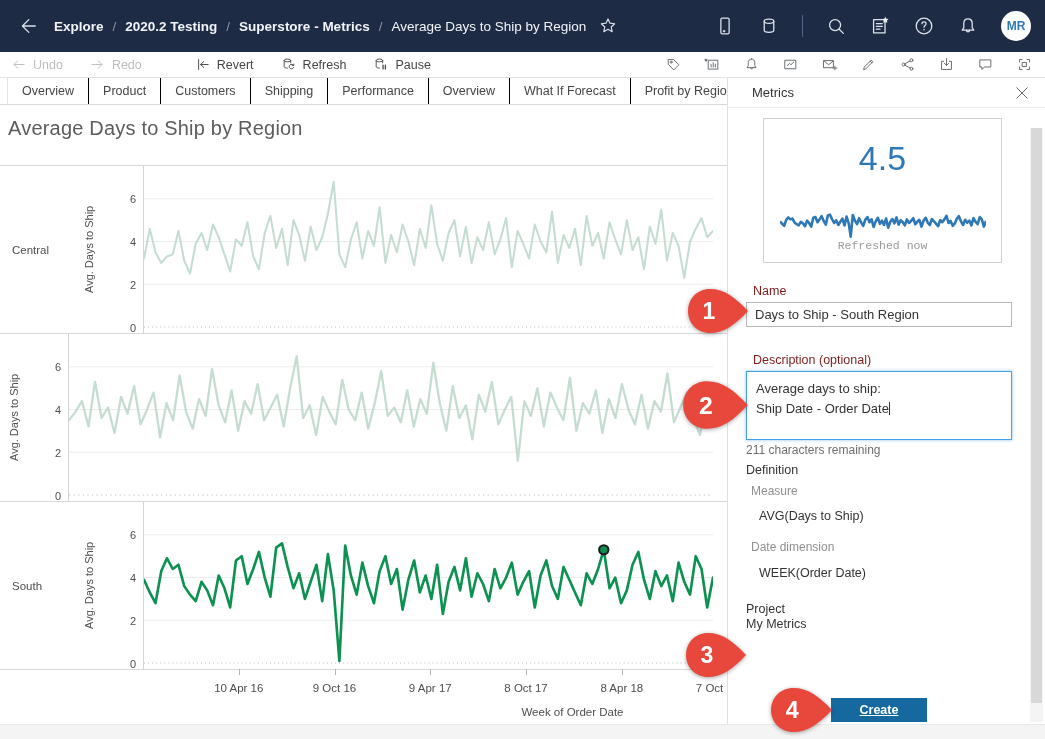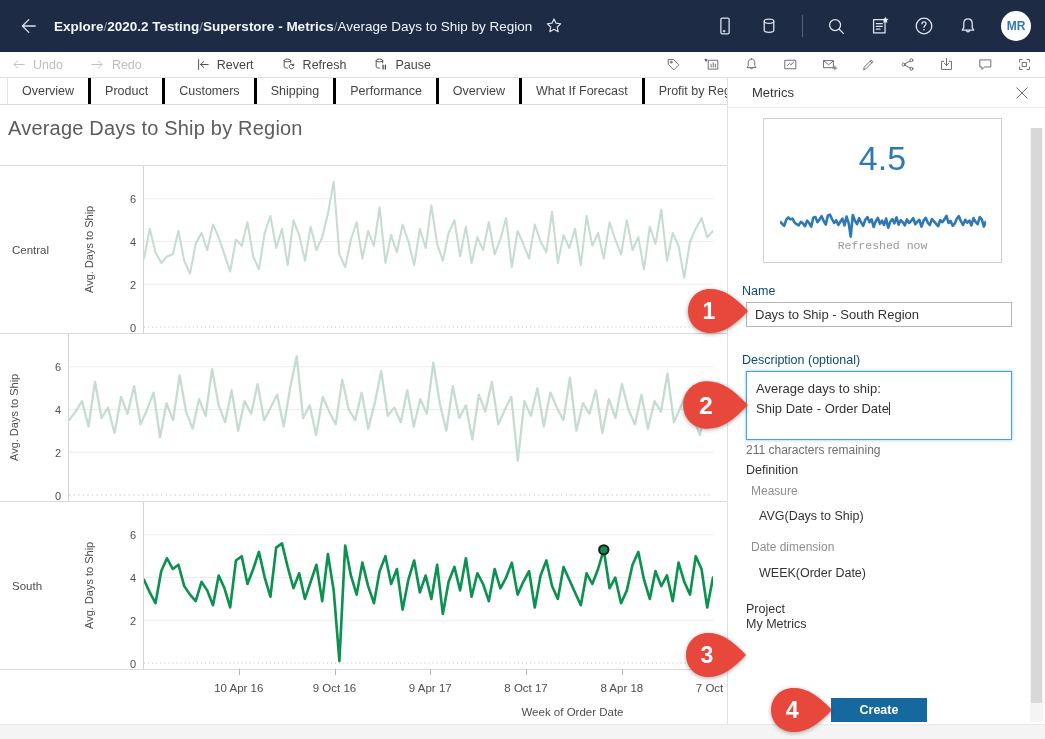--- a/index.html
+++ b/index.html
@@ -3,21 +3,21 @@
 <meta charset="utf-8">
 <style>
   * { margin:0; padding:0; box-sizing:border-box; }
   body { font-family:"Liberation Sans", sans-serif; background:#fff; }
   .page { position:relative; width:1045px; height:739px; background:#fff; overflow:hidden; }
 
   
   .topbar { height:52px; background:#1e2b45; display:flex; align-items:center; padding:0 14px 0 16px; color:#e9edf2; }
   .topbar .ic { width:22px; height:22px; stroke:#dde2ec; stroke-width:1.4; fill:none; display:block; }
   .back-btn { margin-right:16px; cursor:pointer; display:flex; }
-  .crumbs { display:flex; align-items:center; font-size:13.5px; white-space:nowrap; }
+  .crumbs { display:flex; align-items:center; gap:9px; font-size:13.5px; white-space:nowrap; }
   .crumb { font-weight:bold; color:#f2f4f8; cursor:pointer; }
   .crumb.current { font-weight:normal; cursor:default; }
   .crumb-sep { color:#8b93a7; font-weight:normal; }
   .fav-star { margin-left:12px; display:flex; }
   .fav-star .ic { width:20px; height:20px; }
   .topbar-right { margin-left:auto; display:flex; align-items:center; gap:22px; }
   .top-divider { width:1px; height:22px; background:#566083; }
   .avatar { width:30px; height:30px; border-radius:50%; background:#fff; color:#2e79b5; font-size:12px; font-weight:bold; display:flex; align-items:center; justify-content:center; cursor:pointer; }
 
   
@@ -26,21 +26,21 @@
   .tool-btn { display:flex; align-items:center; gap:6px; cursor:pointer; margin-right:26px; }
   .tool-btn.disabled { color:#bdbdbd; cursor:default; }
   .tool-btn.gap { margin-left:26px; }
   .toolbar-right { margin-left:auto; display:flex; align-items:center; gap:22px; color:#5f6368; }
   .toolbar-right .tb-ic { cursor:pointer; display:flex; }
 
   
   .content { display:flex; height:661px; }
   .left-col { width:727px; display:flex; flex-direction:column; }
   .tabbar { height:27px; border-bottom:1px solid #d9d9d9; display:flex; align-items:stretch; font-size:12.5px; color:#454545; background:#fff; padding-left:7px; }
-  .tab { padding:0 14px; display:flex; align-items:center; border-right:3px solid #000000; cursor:pointer; white-space:nowrap; }
+  .tab { padding:0 14px; display:flex; align-items:center; border-right:1px solid #000000; cursor:pointer; white-space:nowrap; }
   .tab:first-child { border-left:1px solid #e4e4e4; }
 
   
   .viz { flex:1; position:relative; overflow:hidden; background:#fff; }
   .viz-title { margin:12px 0 0 8px; font-size:20px; font-weight:400; color:#5c5c5c; letter-spacing:.2px; }
   .region-label { margin:14px 0 0 12px; font-size:11.5px; color:#333; }
   #chart-rows { position:absolute; top:60px; left:0; right:0; border-top:1px solid #d9d9d9; }
   .chart-row { height:168px; display:flex; border-bottom:1px solid #d9d9d9; }
   .row-label { width:75px; display:flex; align-items:center; padding-left:12px; font-size:11.5px; color:#4e4e4e; }
   .ylab { width:28px; display:flex; align-items:center; justify-content:center; font-size:11px; color:#4e4e4e; writing-mode:vertical-rl; transform:rotate(180deg); }
@@ -56,30 +56,30 @@
   
   .panel { flex:1; border-left:1px solid #e0e0e0; position:relative; background:#fff; font-size:12.5px; color:#333; }
   .panel-header { height:30px; border-bottom:1px solid #ebebeb; display:flex; align-items:center; padding:0 16px 0 24px; }
   .panel-title { font-size:13px; color:#333; }
   .panel-close { margin-left:auto; cursor:pointer; display:flex; }
   .panel-close .ic { width:14px; height:14px; stroke:#555; stroke-width:1.5; fill:none; }
   .metric-card { position:absolute; left:35px; top:40px; width:239px; height:145px; border:1px solid #d0d0d0; background:#fff; }
   .metric-value { text-align:center; margin-top:20px; font-size:34px; color:#2e79b5; }
   .spark { position:absolute; left:16px; top:84px; width:206px; height:36px; }
   .refreshed { position:absolute; bottom:10px; left:0; right:0; text-align:center; font-size:11.5px; color:#9a9a9a;font-family:Liberation Mono, monospace; }
-  .fld-label { position:absolute; left:14px; font-size:12.5px; color:#0c4a6e; }
+  .fld-label { position:absolute; left:25px; font-size:12.5px; color:#7f1d1d; }
   .name-input { position:absolute; left:18px; top:224px; width:266px; height:25px; border:1px solid #b7b7b7; padding:0 8px; font-size:13px; color:#333; font-family:"Liberation Sans", sans-serif; background:#fff; }
   .desc-box { position:absolute; left:18px; top:293px; width:266px; height:69px; border:1px solid #46a2e8; box-shadow:0 0 3px rgba(70,162,232,.65); padding:7px 9px; font-size:13px; line-height:1.55; color:#333; background:#fff; cursor:text; }
   .caret { display:inline-block; width:1px; height:13px; background:#333; vertical-align:-2px; }
   .small-note { position:absolute; left:18px; font-size:12px; color:#6e6e6e; }
   .def-val { position:absolute; left:31px; font-size:12.5px; color:#333; }
   .sub-label { position:absolute; left:23px; font-size:12px; color:#8f8f8f; }
   .plain-label { position:absolute; left:18px; font-size:12.5px; color:#333; }
   .change-loc-btn { position:absolute; left:18px; top:566px; width:141px; height:23px; background:#fff; border:1px solid #6f6f6f; font-size:12px; font-weight:bold; color:#333; font-family:"Liberation Sans", sans-serif; cursor:pointer; }
-  .create-btn { position:absolute; left:103px; top:620px; width:96px; height:24px; background:#15699f; border:none; color:#fff; font-size:12.5px; font-weight:bold; font-family:"Liberation Sans", sans-serif; cursor:pointer; }
+  .create-btn { position:absolute; left:103px; top:620px; width:96px; height:24px; background:#15699f; border:none; color:#fff; font-size:12.5px; font-weight:bold; font-family:"Liberation Sans", sans-serif; cursor:pointer;text-decoration:underline; }
   .scroll-track { position:absolute; top:50px; right:2px; bottom:17px; width:13px; background:#f4f4f4; }
   .scroll-thumb { position:absolute; top:0; left:1px; width:11px; height:575px; background:#d8d8d8; cursor:pointer; }
 
   .bottom-strip { position:absolute; left:0; right:0; bottom:0; height:15px; background:#f4f4f4; border-top:1px solid #e9e9e9; z-index:5; }
 
   .annotation { position:absolute; z-index:50; filter:drop-shadow(0 1px 2px rgba(0,0,0,.35)); }
   .annotation svg { display:block; width:100%; height:100%; }
 </style>
 </head>
 <body>

